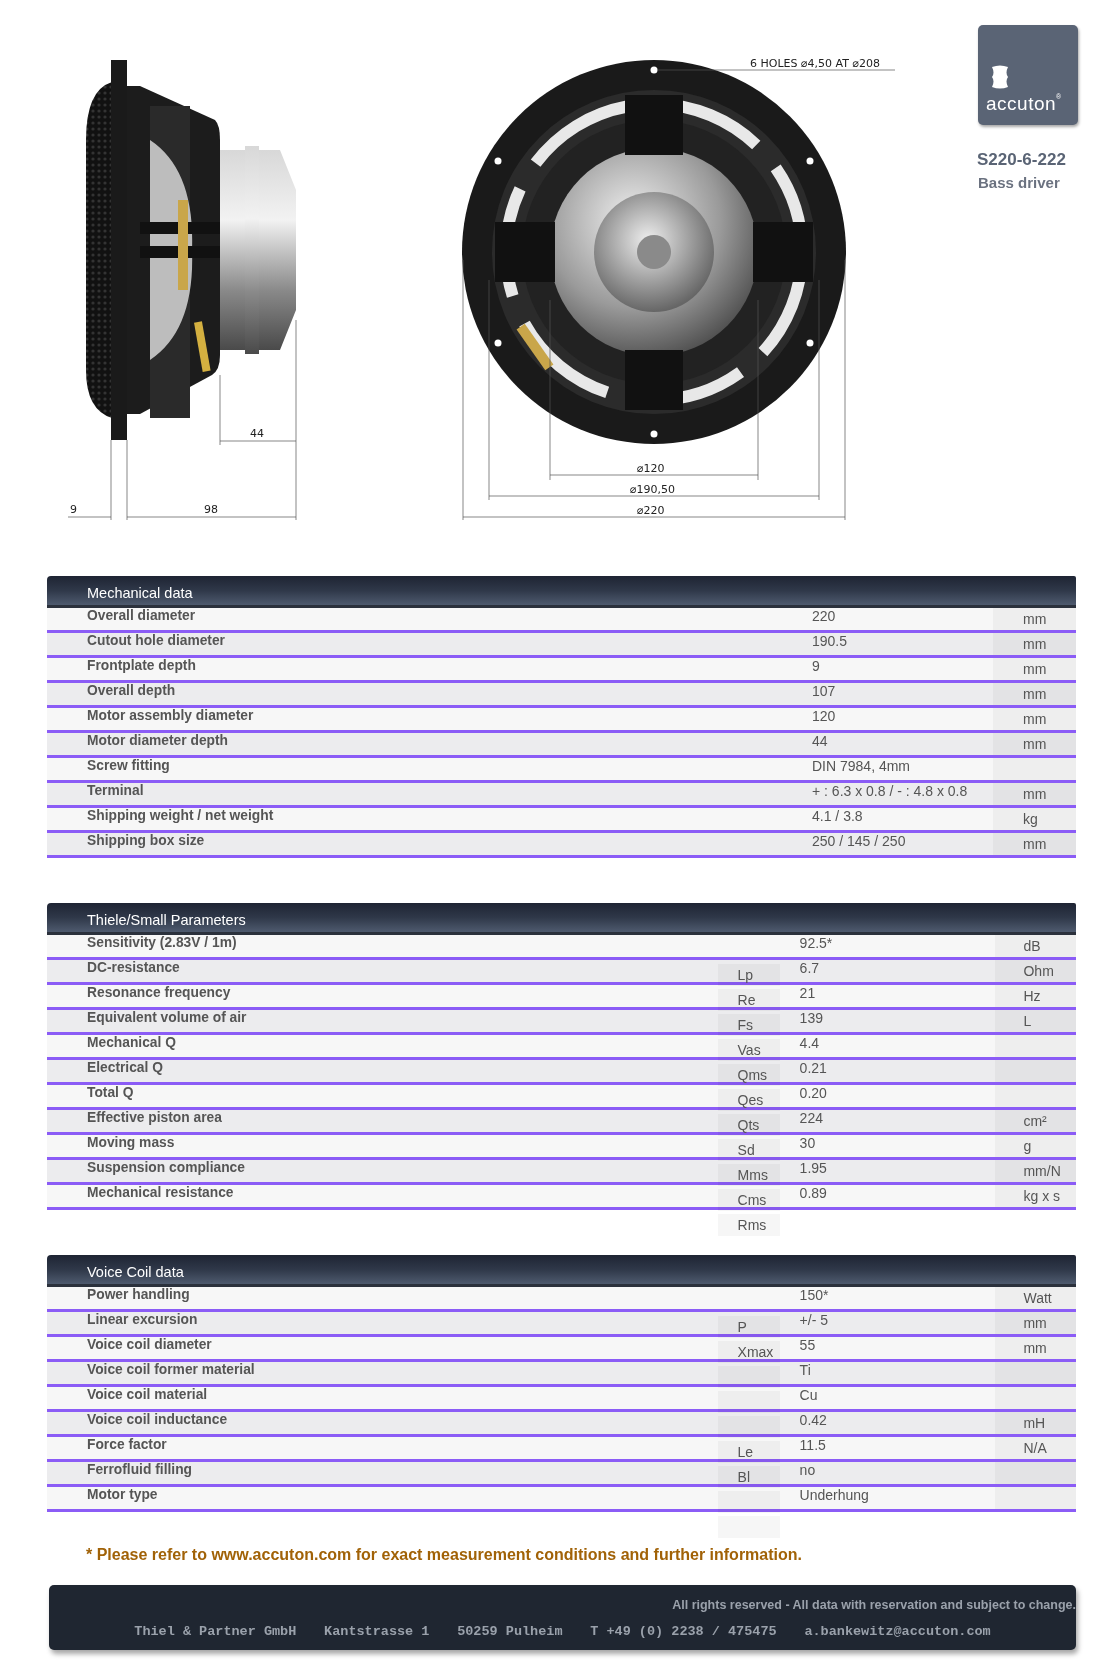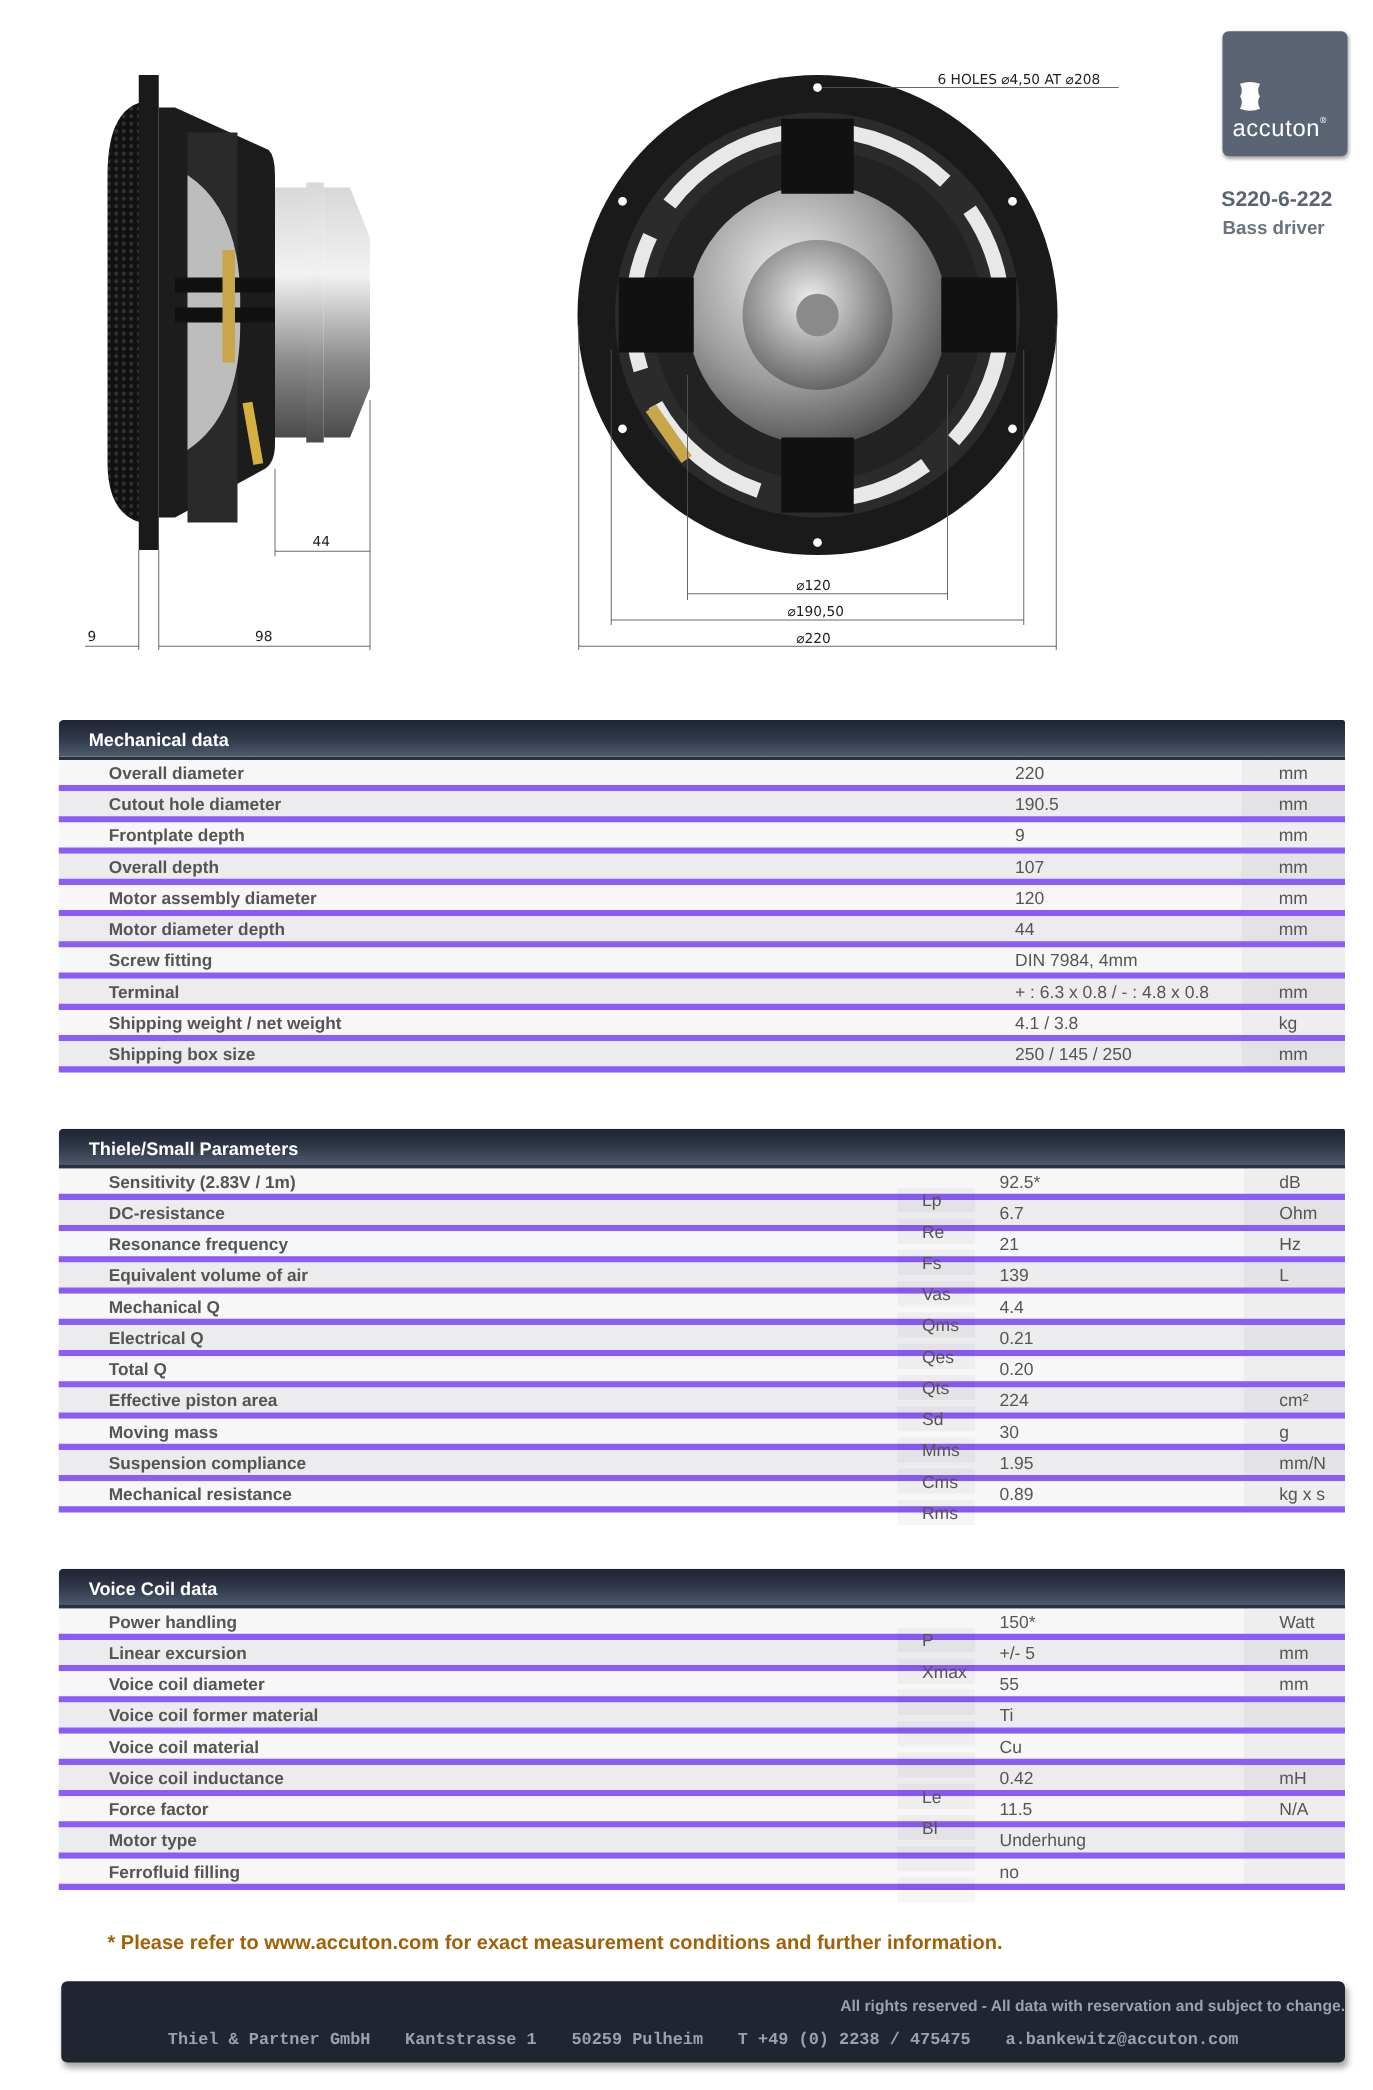--- a/index.html
+++ b/index.html
@@ -14,23 +14,23 @@
   .logo-reg { font-size:7px; vertical-align:top; }
   .logo-mark { position:absolute; left:10px; top:40px; width:24px; height:24px; }
   .model { left:977px; top:150px; font-size:17px; font-weight:bold; color:#5a6475; }
   .subtitle { left:978px; top:174px; font-size:15px; font-weight:bold; color:#6b7280; }
 
   
   .section { position:absolute; left:47px; width:1029px; }
   .sec-head { height:32px; border-top-left-radius:4px; border-top-right-radius:2px;
               background:linear-gradient(#1e2433 0%, #2f3849 50%, #4e5a6e 100%);
               border-bottom:3px solid #2b313c; box-sizing:border-box;
-              color:#fff; font-weight:bold; font-size:14.5px; padding:9px 0 0 24px; }
-  .row { height:25px; display:flex; font-size:14px; color:#555; align-items:center;
-         border-bottom:5px solid #8b5cf6; box-sizing:border-box; }
+              color:#fff; font-weight:normal; font-size:14.5px; padding:9px 0 0 40px; }
+  .row { height:25px; display:flex; font-size:14px; color:#555; 
+         border-bottom:3px solid #8b5cf6; box-sizing:border-box; }
   .row:nth-child(odd) { background:#f7f7f7; }
   .row:nth-child(even) { background:#ececee; }
   .c-label { width:700px; padding-left:40px; box-sizing:border-box; font-weight:bold; color:#555; font-size:13.8px; }
   .c-sym { width:64px; height:100%; display:flex; align-items:center; padding-left:20px; box-sizing:border-box; background:rgba(0,0,0,0.035);margin-top:29px; }
   .c-val { width:225px; padding-left:20px; box-sizing:border-box; }
   .c-unit { width:83px; height:100%; display:flex; align-items:center; padding-left:28px; box-sizing:border-box; background:rgba(0,0,0,0.035); }
   .mech .c-label { width:765px; }
   .mech .c-val { width:181px; padding-left:0; }
   .mech .c-unit { padding-left:30px; }
 
@@ -316,29 +316,29 @@
         <div class="c-val">0.42</div>
         <div class="c-unit">mH</div>
       </div>
       <div class="row">
         <div class="c-label">Force factor</div>
         <div class="c-sym">Bl</div>
         <div class="c-val">11.5</div>
         <div class="c-unit">N/A</div>
       </div>
       <div class="row">
+        <div class="c-label">Ferrofluid filling</div>
+        <div class="c-sym"></div>
+        <div class="c-val">no</div>
+        <div class="c-unit"></div>
+      </div>
+      <div class="row">
         <div class="c-label">Motor type</div>
         <div class="c-sym"></div>
         <div class="c-val">Underhung</div>
-        <div class="c-unit"></div>
-      </div>
-      <div class="row">
-        <div class="c-label">Ferrofluid filling</div>
-        <div class="c-sym"></div>
-        <div class="c-val">no</div>
         <div class="c-unit"></div>
       </div>
     </div>
 </div>
 
 <div class="abs note">* Please refer to www.accuton.com for exact measurement conditions and further information.</div>
 
 <div class="abs footer">
   <div class="footer-l1">All rights reserved - All data with reservation and subject to change.</div>
   <div class="footer-l2">

